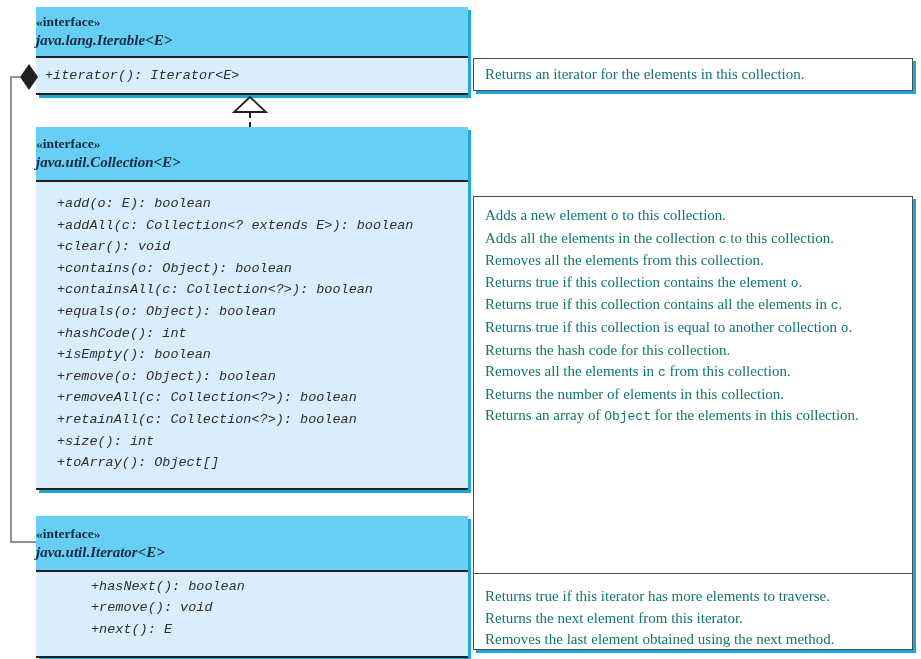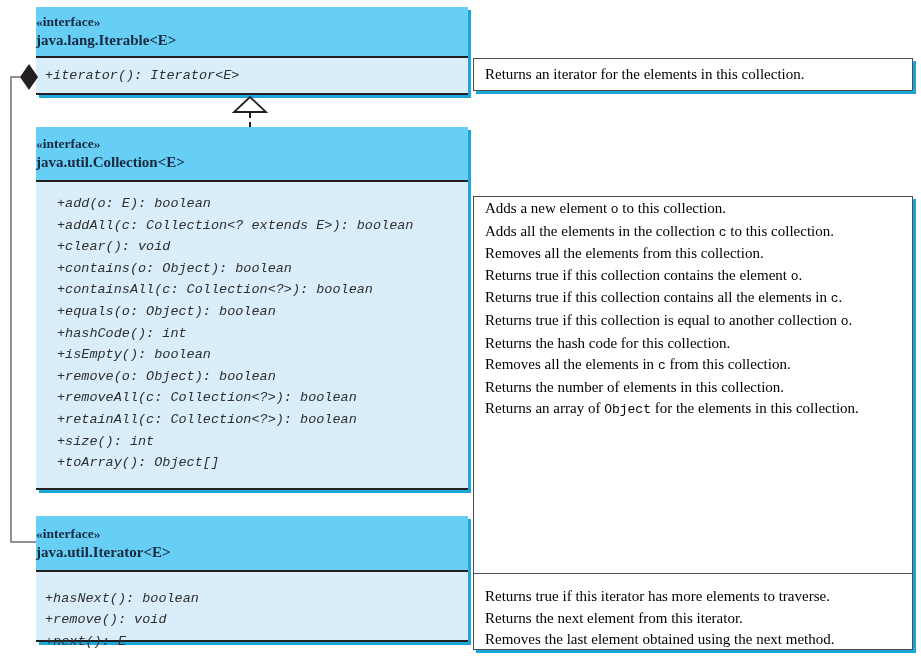--- a/index.html
+++ b/index.html
@@ -23,46 +23,46 @@
     border-bottom:2px solid var(--ink);
     box-shadow:3px 3px 0 var(--shadow);
     background:var(--body-fill);
   }
   .uml-header{
     background:var(--header-fill);color:var(--header-ink);
     display:flex;flex-direction:column;justify-content:center;align-items:flex-start;
     border-bottom:2px solid var(--ink);
   }
   .stereotype{font-weight:bold;font-size:13.5px;line-height:18px;}
-  .iface-name{font-weight:bold;font-size:15px;line-height:19px;}
+  .iface-name{font-weight:bold;font-style:italic;font-size:15px;line-height:19px;}
   .uml-methods{
     background:var(--body-fill);
     font-family:"Liberation Mono", monospace;font-style:italic;
     font-size:13.5px;color:var(--method-ink);
     padding-left:9px;white-space:nowrap;
   }
   #box-iterable{top:7px;}
   #box-iterable .uml-header{height:51px;}
   #box-iterable .uml-methods{height:35px;padding-top:7px;line-height:21px;}
   #box-collection{top:127px;}
   #box-collection .uml-header{height:55px;}
   #box-collection .uml-methods{height:306px;padding-top:11px;line-height:21.6px;margin-left:12px;}
   #box-iterator{top:516px;}
   #box-iterator .uml-header{height:56px;}
-  #box-iterator .uml-methods{height:68px;padding-top:16px;line-height:21.3px;}
+  #box-iterator .uml-methods{height:84px;padding-top:4px;line-height:21.3px;margin-left:46px;}
 
   .comment-box{
     position:absolute;left:473px;width:440px;z-index:1;background:#ffffff;
     border:1px solid var(--box-border);
     box-shadow:3px 3px 0 var(--shadow);
-    font-size:15px;color:#000000;
+    font-size:15px;color:#0f766e;
     padding-left:11px;white-space:nowrap;
   }
   #comment-iterable{top:58px;height:33px;padding-top:5px;line-height:21px;}
-  #comment-collection{top:196px;height:384px;padding-top:1px;line-height:21.6px;}
+  #comment-collection{top:196px;height:384px;padding-top:8px;line-height:21.6px;}
   #comment-iterator{top:573px;height:77px;padding-top:12px;line-height:21.5px;}
   .code{font-family:"Liberation Mono", monospace;font-size:13px;font-style:normal;}
 </style>
 </head>
 <body>
 
 <div class="canvas">
 
   <svg class="connectors" width="921" height="659" viewBox="0 0 921 659">
     <polyline points="20,77 11,77 11,542 36,542" fill="none" stroke="#6d6e71" stroke-width="1.5"></polyline>

